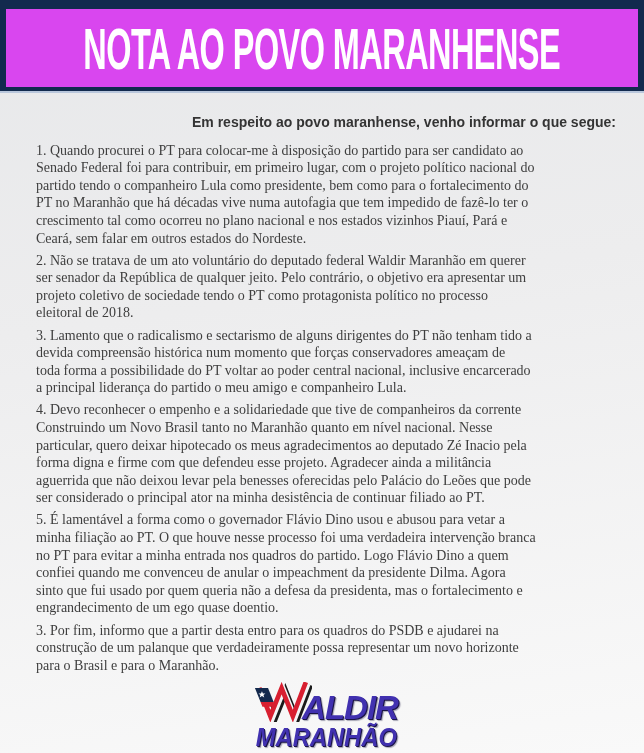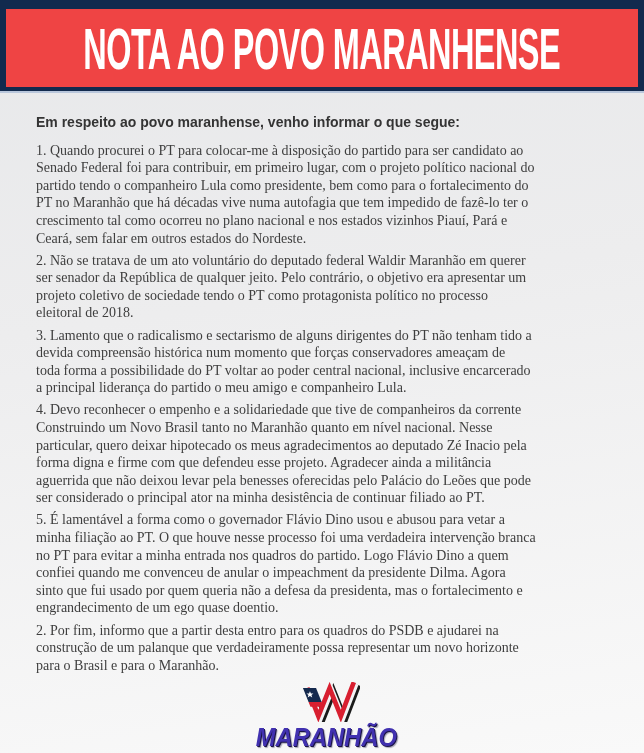--- a/index.html
+++ b/index.html
@@ -14,21 +14,21 @@
   .banner{
     position:relative;
     width:644px;height:93px;
     background:#122a4e;
     border-bottom:2px solid #b9c7dc;
     box-sizing:border-box;
   }
   .banner-panel{
     position:absolute;
     left:6px;right:6px;top:9px;bottom:4px;
-    background:#ef4444;
+    background:#d946ef;
     display:flex;align-items:center;justify-content:center;
   }
   .banner-title{
     display:inline-block;
     color:#ffffff;
     font-weight:bold;
     font-size:58px;
     letter-spacing:-1px;
     white-space:nowrap;
     transform:scaleX(0.56);
@@ -41,20 +41,21 @@
     padding:21px 28px 0 36px;
     color:#3e3e3e;
     font-size:14px;
     line-height:17.6px;
   }
   .intro{
     margin:0 0 10px 0;
     font-weight:bold;
     color:#343434;
     white-space:pre-line;
+    text-align:right;
   }
   .para{
     margin:0 0 4.5px 0;
     white-space:pre-line;
     font-family:Liberation Serif, serif;
   }
   
   .signature{
     margin-top:10px;
     display:flex;
@@ -138,39 +139,40 @@
 particular, quero deixar hipotecado os meus agradecimentos ao deputado Zé Inacio pela
 forma digna e firme com que defendeu esse projeto. Agradecer ainda a militância
 aguerrida que não deixou levar pela benesses oferecidas pelo Palácio do Leões que pode
 ser considerado o principal ator na minha desistência de continuar filiado ao PT.</p>
     <p class="para">5. É lamentável a forma como o governador Flávio Dino usou e abusou para vetar a
 minha filiação ao PT. O que houve nesse processo foi uma verdadeira intervenção branca
 no PT para evitar a minha entrada nos quadros do partido. Logo Flávio Dino a quem
 confiei quando me convenceu de anular o impeachment da presidente Dilma. Agora
 sinto que fui usado por quem queria não a defesa da presidenta, mas o fortalecimento e
 engrandecimento de um ego quase doentio.</p>
-    <p class="para">2. Por fim, informo que a partir desta entro para os quadros do PSDB e ajudarei na
+    <p class="para">3. Por fim, informo que a partir desta entro para os quadros do PSDB e ajudarei na
 construção de um palanque que verdadeiramente possa representar um novo horizonte
 para o Brasil e para o Maranhão.</p>
 
     <footer class="signature">
       <div class="sig-stack">
         <div class="sig-row1">
           <span class="sig-monogram">
             <svg width="58" height="40" viewBox="0 0 62 42" aria-hidden="true">
               <g fill="none" stroke-linecap="square" stroke-linejoin="miter">
                 <path d="M8 10 L19 38 L31 8 L43 38 L56 4" stroke="#1b1b1b" stroke-width="7" transform="translate(2.5,2)"></path>
                 <path d="M8 10 L19 38 L31 8 L43 38 L56 4" stroke="#f4f4f6" stroke-width="6" transform="translate(0.5,0.2)"></path>
                 <path d="M8 10 L19 38 L31 8 L43 38 L56 4" stroke="#d81f30" stroke-width="5" transform="translate(-1.5,-1.8)"></path>
               </g>
               <polygon points="1,6 15,6 21,21 7,21" fill="#14294d"></polygon>
               <polygon points="7,21 21,21 23,26 9,26" fill="#d81f30"></polygon>
               <polygon points="8.5,9.5 9.5,12 12.2,12 10.1,13.6 10.9,16.3 8.5,14.7 6.1,16.3 6.9,13.6 4.8,12 7.5,12" fill="#ffffff"></polygon>
             </svg>
           </span>
+          <span class="sig-name">ALDIR</span>
         </div>
         <span class="sig-surname">MARANHÃO</span>
         <span class="sig-role">DEPUTADO FEDERAL</span>
       </div>
     </footer>
   </main>
 
 </div>
 
 </body></html>

